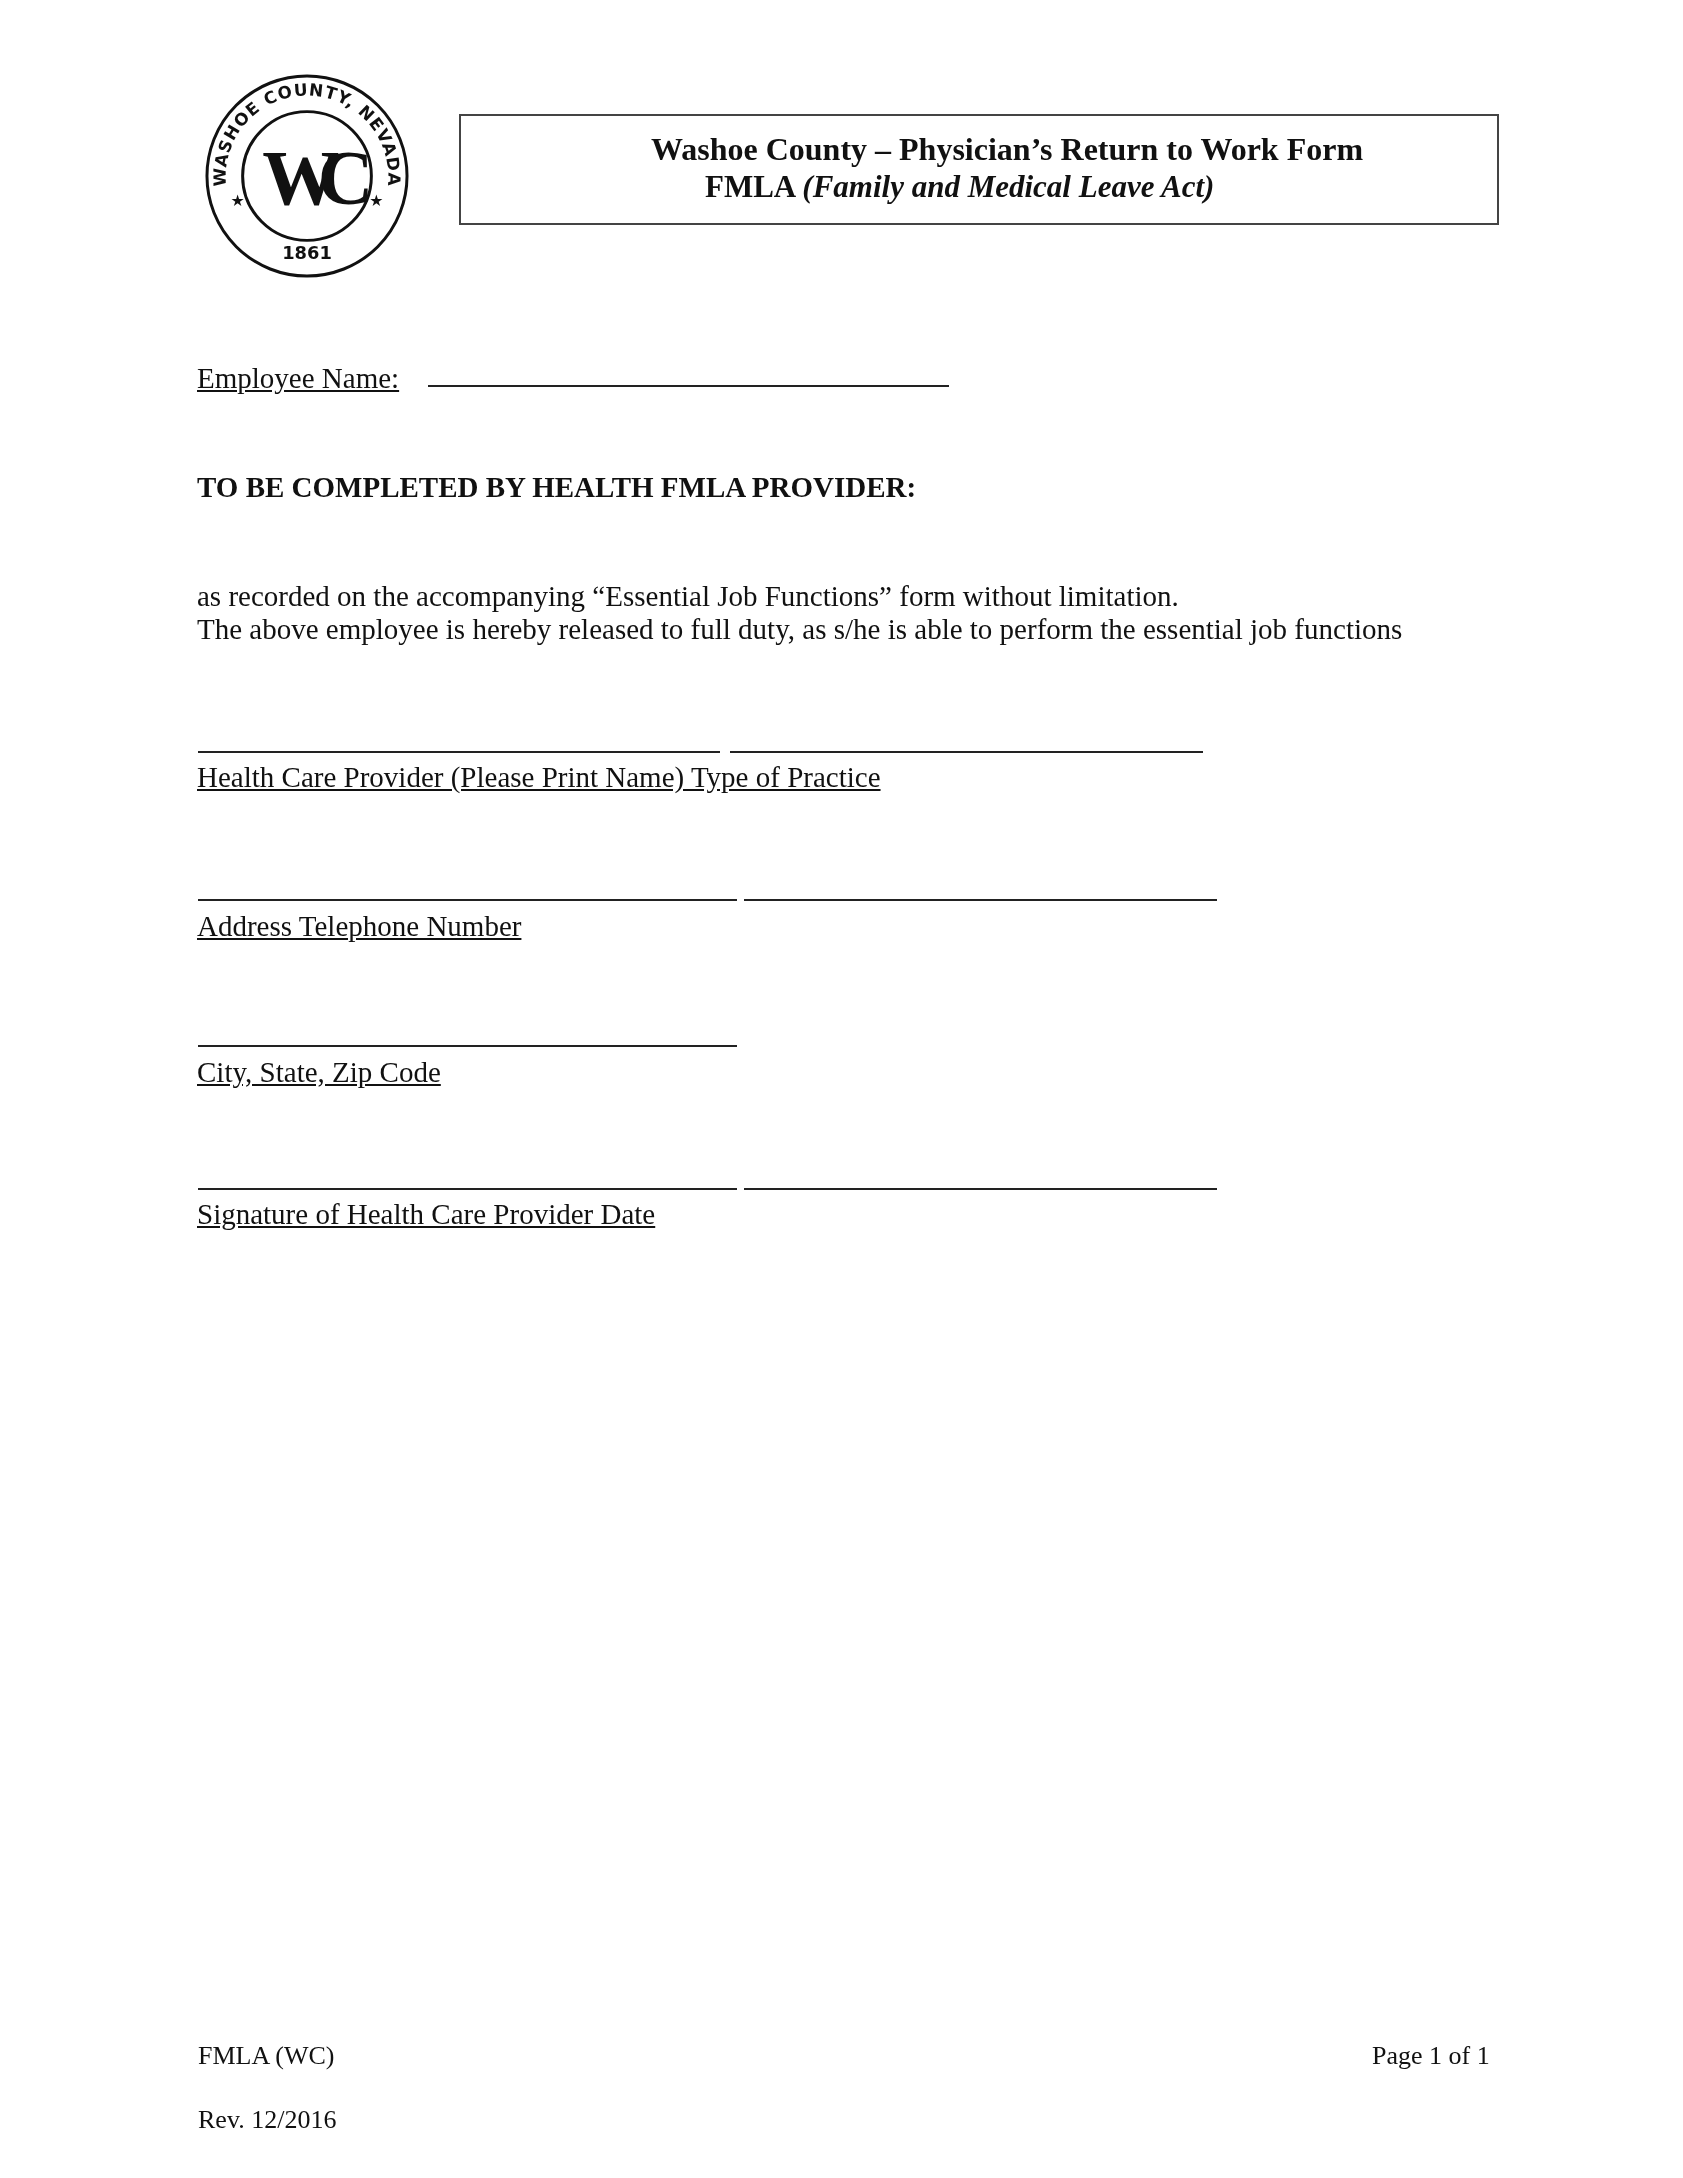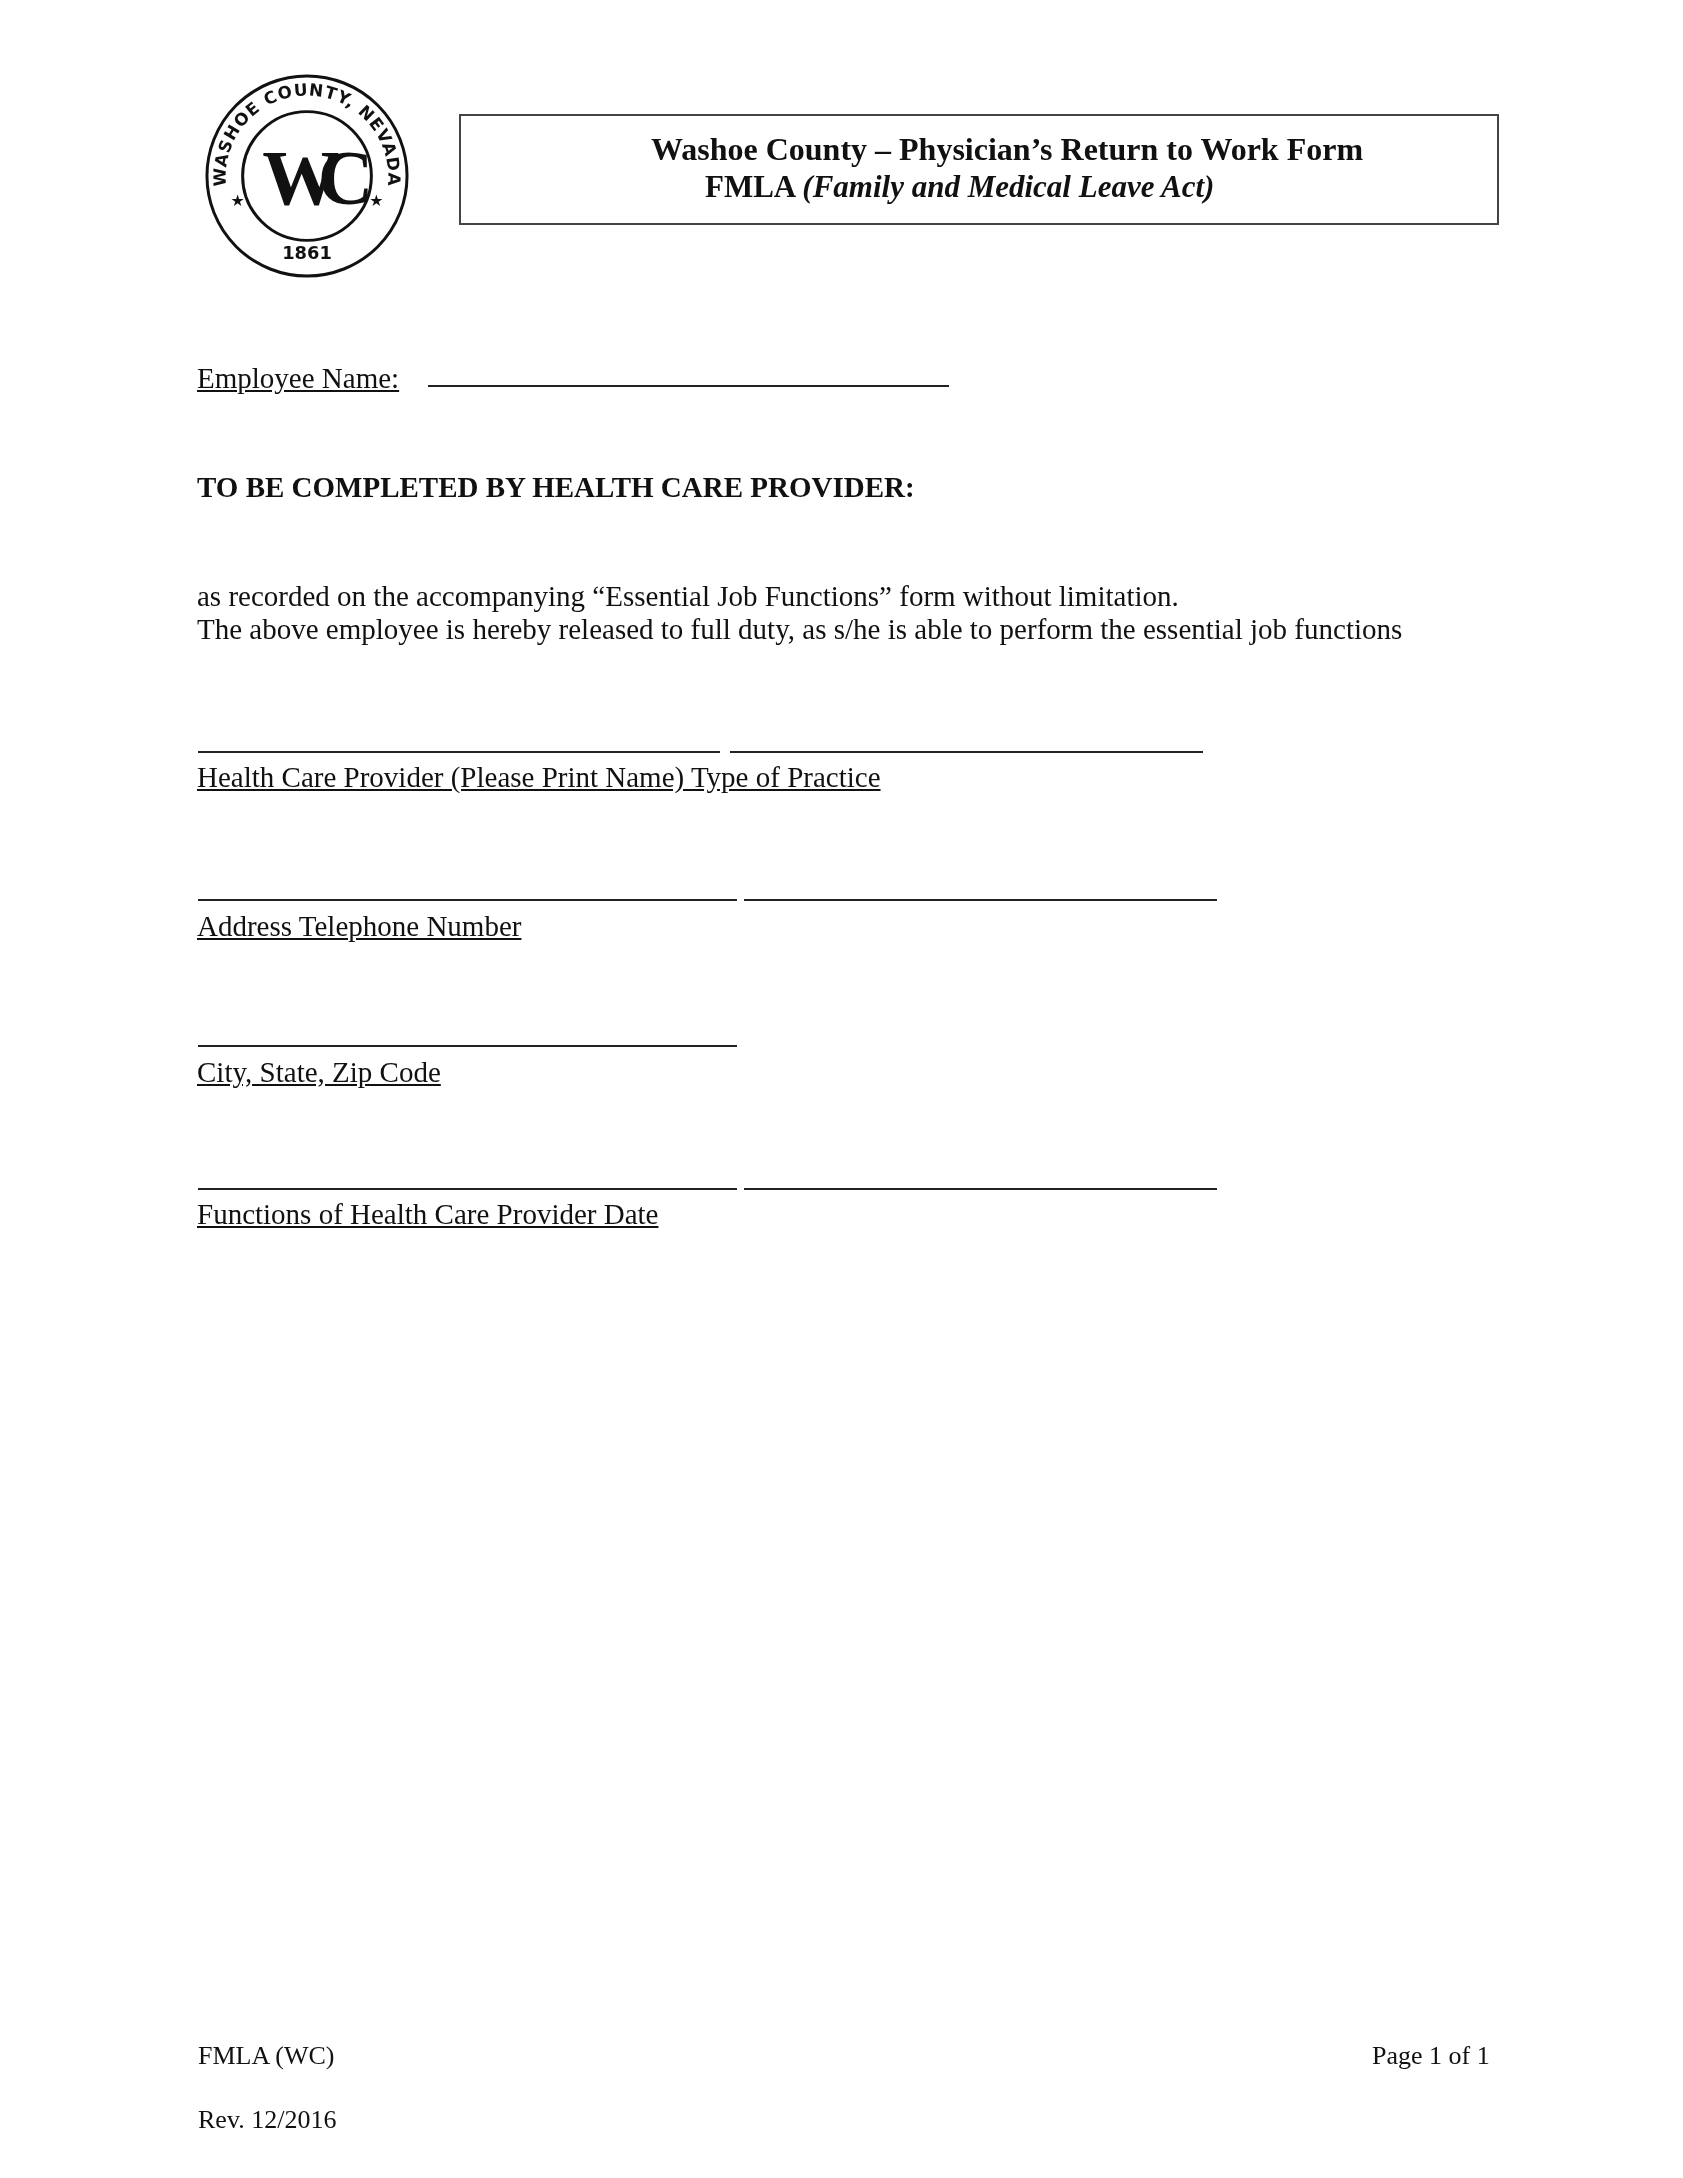--- a/index.html
+++ b/index.html
@@ -36,38 +36,38 @@
   <text x="104" y="132" text-anchor="middle" font-family="Liberation Serif, serif" font-size="78" font-weight="bold" fill="#111" letter-spacing="-22">WC</text>
 </svg>
 
 <div class="title-box"></div>
 <div class="abs t1">Washoe County – Physician’s Return to Work Form</div>
 <div class="abs t2"><span>FMLA </span><i>(Family and Medical Leave Act)</i></div>
 
 <div class="abs txt" style="left:197px; top:364px;">Employee Name:</div>
 <div class="line" style="left:428px; top:385px; width:521px;"></div>
 
-<div class="abs heading" style="left:197px; top:473px;">TO BE COMPLETED BY HEALTH CARE PROVIDER:</div>
+<div class="abs heading" style="left:197px; top:473px;">TO BE COMPLETED BY HEALTH FMLA PROVIDER:</div>
 
 <div class="para">
   <div>as recorded on the accompanying “Essential Job Functions” form without limitation.</div>
   <div>The above employee is hereby released to full duty, as s/he is able to perform the essential job functions</div>
 </div>
 
 <div class="line" style="left:198px; top:751px; width:522px;"></div>
 <div class="line" style="left:730px; top:751px; width:473px;"></div>
 <div class="abs txt" style="left:197px; top:763px;text-align:right;">Health Care Provider (Please Print Name) Type of Practice</div>
 
 <div class="line" style="left:198px; top:899px; width:539px;"></div>
 <div class="line" style="left:744px; top:899px; width:473px;"></div>
 <div class="abs txt" style="left:197px; top:912px;">Address Telephone Number</div>
 
 <div class="line" style="left:198px; top:1045px; width:539px;"></div>
 <div class="abs txt" style="left:197px; top:1058px;">City, State, Zip Code</div>
 
 <div class="line" style="left:198px; top:1188px; width:539px;"></div>
 <div class="line" style="left:744px; top:1188px; width:473px;"></div>
-<div class="abs txt" style="left:197px; top:1200px;">Functions of Health Care Provider Date</div>
+<div class="abs txt" style="left:197px; top:1200px;">Signature of Health Care Provider Date</div>
 
 <div class="abs foot" style="left:198px; top:2043px;">FMLA (WC)</div>
 <div class="abs foot" style="left:198px; top:2071px;margin-top:36px;">Rev. 12/2016</div>
 <div class="abs foot" style="left:1372px; top:2043px;">Page 1 of 1</div>
 
 
 </body></html>

